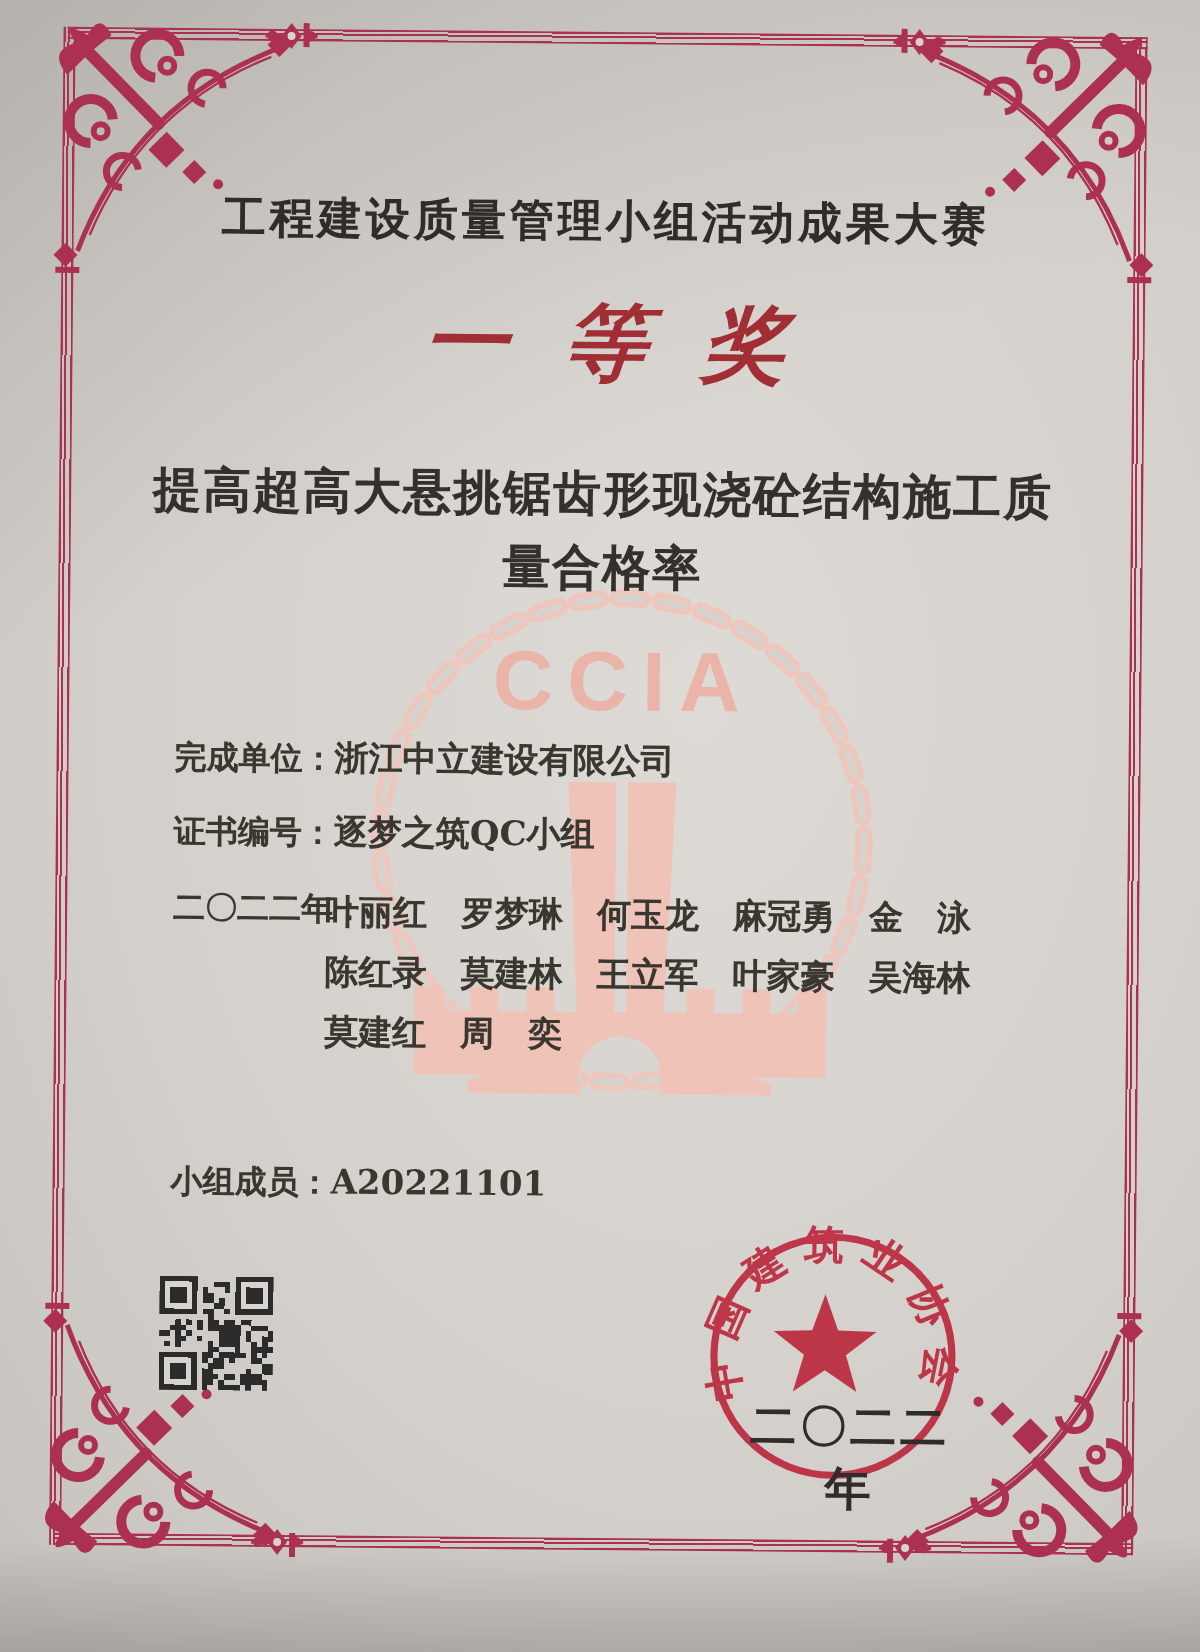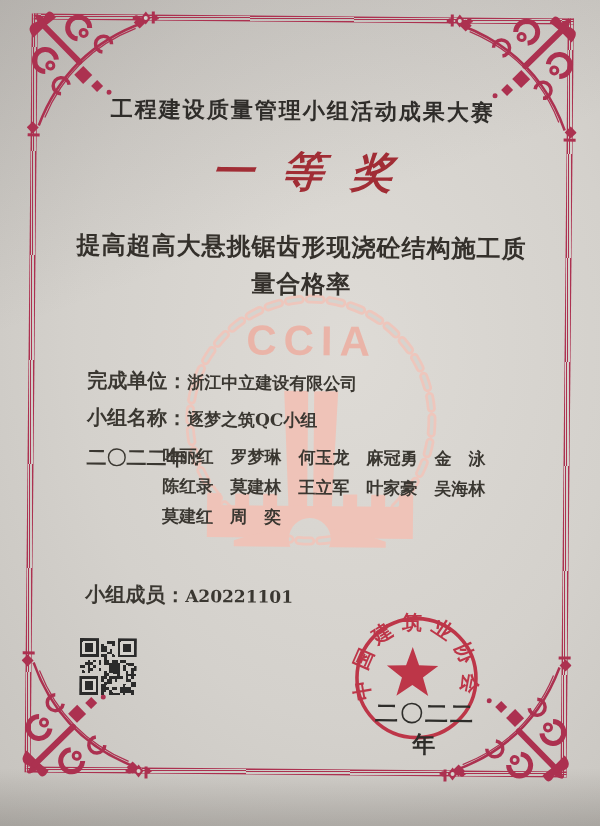--- a/index.html
+++ b/index.html
@@ -20,21 +20,21 @@
   .corner{position:absolute;width:132px;height:132px;}
   .finial{position:absolute;width:28px;height:15px;}
 
   
   .abs{position:absolute;}
   .contest-title{left:0;right:0;top:96px;text-align:center;font-size:22px;font-weight:700;letter-spacing:2px;color:#2f2d2a;}
   .award{left:0;right:0;top:144px;text-align:center;font-size:42px;font-weight:700;font-style:italic;
          letter-spacing:28px;padding-left:28px;color:#a12d35;font-family:"DejaVu Serif",serif;transform:skewX(-5deg);}
   .project{left:40px;right:40px;top:228px;text-align:center;font-size:24px;line-height:37px;font-weight:600;
            letter-spacing:1px;color:#34302b;font-family:"DejaVu Serif",serif;}
-  .fieldlabel{font-weight:700;color:#3a3731;font-size:20px;font-family:Liberation Serif, serif;}
+  .fieldlabel{font-weight:700;color:#3a3731;font-size:16px;font-family:Liberation Serif, serif;}
   .fieldvalue{font-weight:700;color:#3a3731;font-size:17px;font-family:"DejaVu Serif",serif;}
   .row-unit{left:87px;top:369px;}
   .row-group{left:87px;top:406px;}
   .members-label{left:87px;top:446px;}
   .members-rows{left:163px;top:446px;}
   .members-rows div{height:30px;font-weight:700;color:#3a3731;font-size:17px;font-family:"DejaVu Serif",serif;}
   .row-certno{left:87px;top:583px;}
   .year{left:372px;top:697px;width:112px;text-align:center;font-size:23px;font-weight:700;
         letter-spacing:2px;color:#2e2d2a;z-index:6;font-family:"DejaVu Serif",serif;}
   .watermark{left:180px;top:289px;width:262px;height:262px;z-index:0;}
@@ -147,21 +147,21 @@
       <div class="abs award">一等奖</div>
       <div class="abs project">
         <div>提高超高大悬挑锯齿形现浇砼结构施工质</div>
         <div>量合格率</div>
       </div>
 
       <div class="abs row-unit">
         <span class="fieldlabel">完成单位：</span><span class="fieldvalue">浙江中立建设有限公司</span>
       </div>
       <div class="abs row-group">
-        <span class="fieldlabel">小组名称：</span><span class="fieldvalue">逐梦之筑QC小组</span>
+        <span class="fieldlabel">证书编号：</span><span class="fieldvalue">逐梦之筑QC小组</span>
       </div>
       <div class="abs members-label fieldlabel">二〇二二年：</div>
       <div class="abs members-rows">
         <div>叶丽红　罗梦琳　何玉龙　麻冠勇　金　泳</div>
         <div>陈红录　莫建林　王立军　叶家豪　吴海林</div>
         <div>莫建红　周　奕</div>
       </div>
       <div class="abs row-certno">
         <span class="fieldlabel">小组成员：</span><span class="fieldvalue">A20221101</span>
       </div>

